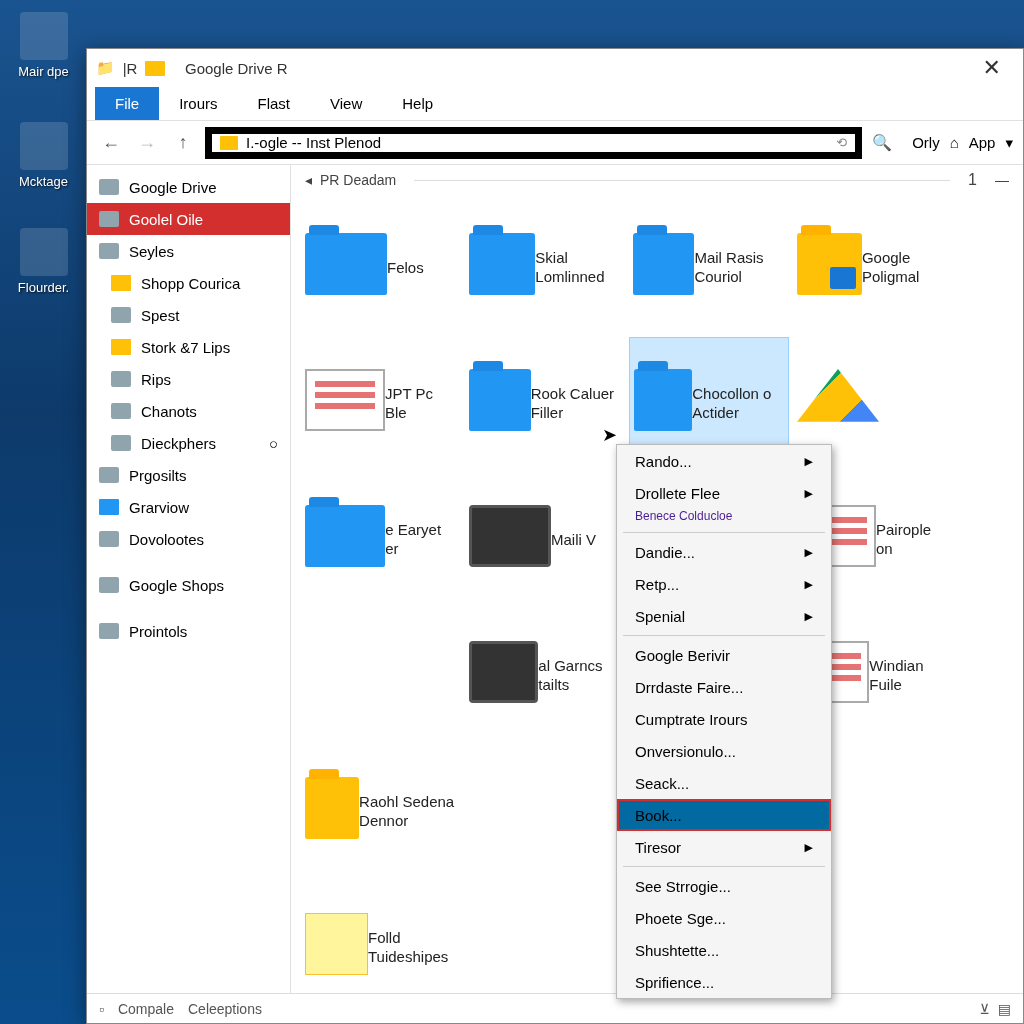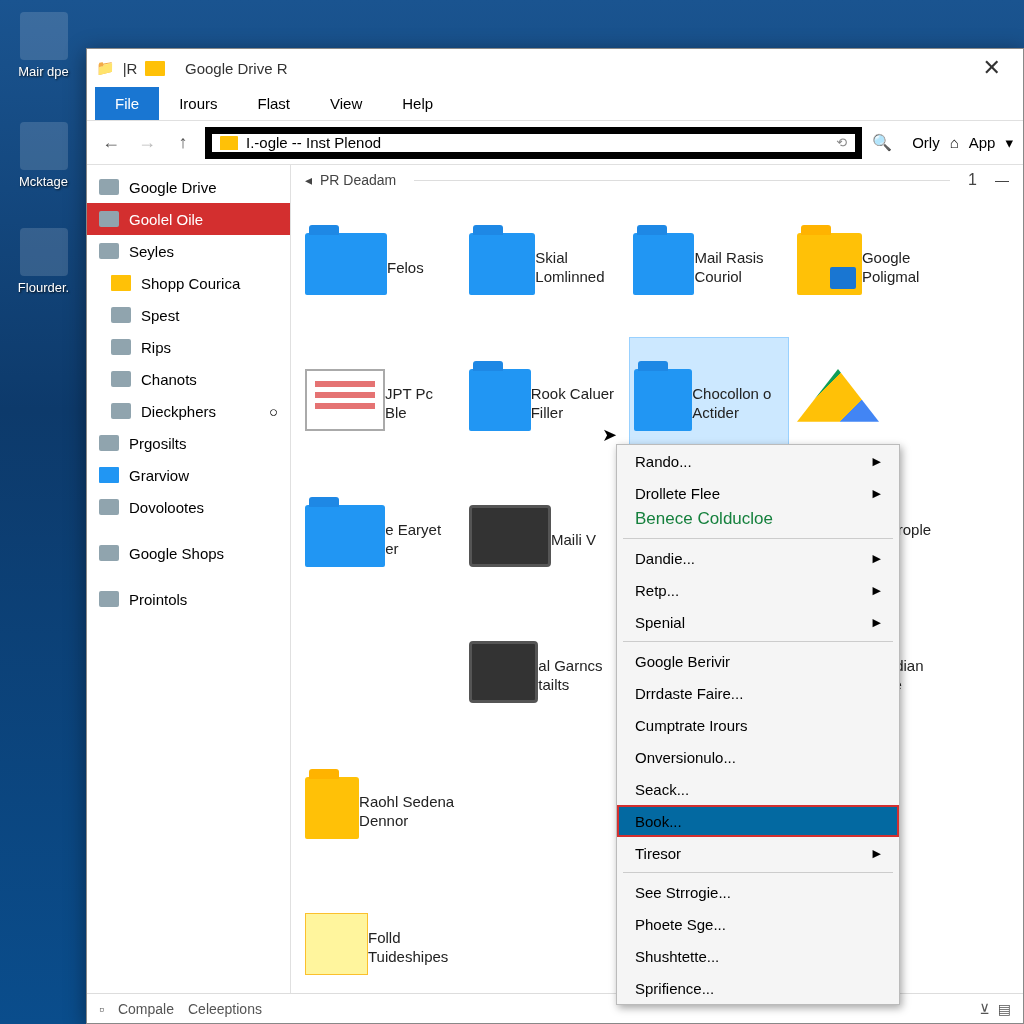--- a/index.html
+++ b/index.html
@@ -51,24 +51,24 @@
 .folder-blue::before { content: ''; position: absolute; top: -8px; left: 4px; width: 30px; height: 10px; background: #1e88e5; border-radius: 3px 3px 0 0; }
 .folder-yellow { background: #ffc107; border-radius: 3px 3px 2px 2px; position: relative; }
 .folder-yellow::before { content: ''; position: absolute; top: -8px; left: 4px; width: 30px; height: 10px; background: #ffb300; border-radius: 3px 3px 0 0; }
 .folder-yellow.small-overlay::after { content: ''; position: absolute; right: 6px; bottom: 6px; width: 26px; height: 22px; background: #1976d2; border-radius: 2px; }
 .drive-icon { background: linear-gradient(135deg, #0f9d58 33%, #ffc107 33% 66%, #4285f4 66%); clip-path: polygon(50% 0%, 100% 85%, 0% 85%); }
 .doc-icon { background: white; border: 2px solid #aaa; }
 .doc-icon::after { content: ''; position: absolute; left: 10%; right: 10%; top: 18%; height: 55%; background: repeating-linear-gradient(to bottom, #e57373 0 6px, transparent 6px 11px); }
 .device-icon { background: #333; border-radius: 4px; border: 3px solid #555; }
 .files-stack { background: #fff59d; border: 1px solid #fbc02d; }
 
-.context-menu { position: absolute; left: 616px; top: 444px; width: 284px; background: #f5f5f5; border: 1px solid #bbb; box-shadow: 2px 3px 8px rgba(0,0,0,0.35); font-size: 15px; z-index: 100; }
+.context-menu { position: absolute; left: 616px; top: 444px; width: 216px; background: #f5f5f5; border: 1px solid #bbb; box-shadow: 2px 3px 8px rgba(0,0,0,0.35); font-size: 15px; z-index: 100; }
 .ctx-item { height: 32px; padding: 0 18px; display: flex; align-items: center; cursor: pointer; position: relative; }
 .ctx-item.highlighted { background: #0369a1; outline: 2px solid #d32f2f; outline-offset: -2px; }
-.ctx-sub { color: #15803d; font-size: 17px; padding: 0 18px 6px; }
+.ctx-sub { color: #4c1d95; font-size: 12px; padding: 0 18px 6px; }
 .ctx-sep { height: 1px; background: #ccc; margin: 3px 6px; }
 .ctx-arrow { margin-left: auto; font-size: 11px; }
 
 .statusbar { height: 30px; border-top: 1px solid #ddd; display: flex; align-items: center; padding: 0 12px; font-size: 14px; color: #555; gap: 14px; }
 .statusbar .right-ico { margin-left: auto; display: flex; gap: 8px; }
 
 .cursor { position: absolute; left: 602px; top: 424px; font-size: 18px; color: black; z-index: 200; pointer-events: none; }
 </style>
 </head>
 <body>
@@ -138,20 +138,24 @@
         </div>
         <div class="sidebar-item indent">
           <span class="side-ico ico-folder-y"></span>
           <span>Shopp Courica</span>
         </div>
         <div class="sidebar-item indent">
           <span class="side-ico ico-generic"></span>
           <span>Spest</span>
         </div>
         <div class="sidebar-item indent">
+          <span class="side-ico ico-folder-y"></span>
+          <span>Stork &amp;7 Lips</span>
+        </div>
+        <div class="sidebar-item indent">
           <span class="side-ico ico-generic"></span>
           <span>Rips</span>
         </div>
         <div class="sidebar-item indent">
           <span class="side-ico ico-generic"></span>
           <span>Chanots</span>
         </div>
         <div class="sidebar-item indent">
           <span class="side-ico ico-generic"></span>
           <span>Dieckphers</span>

